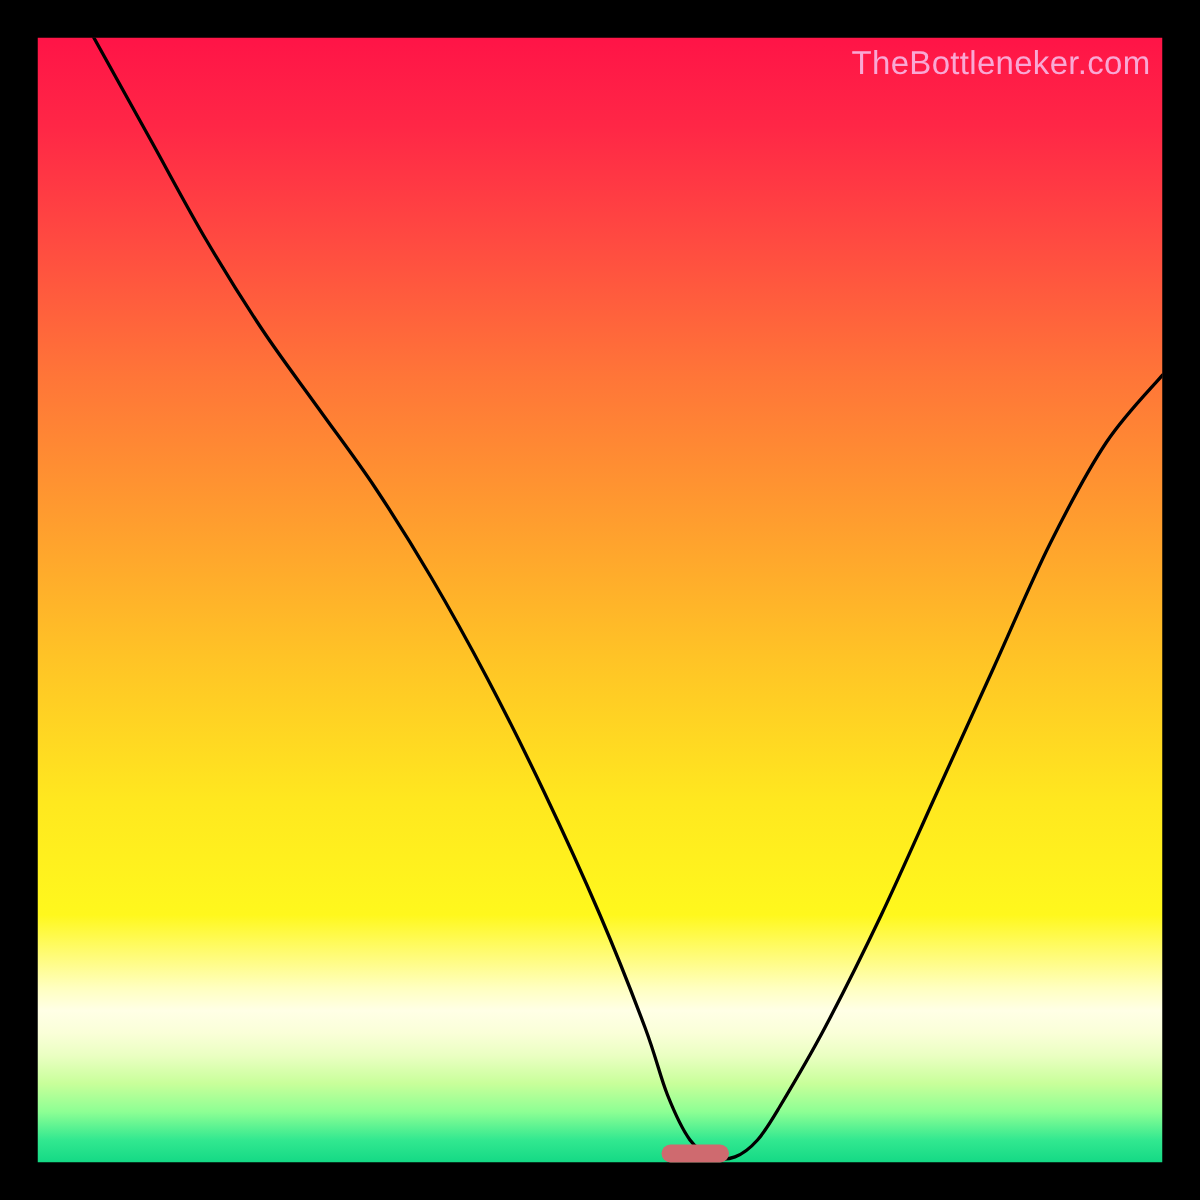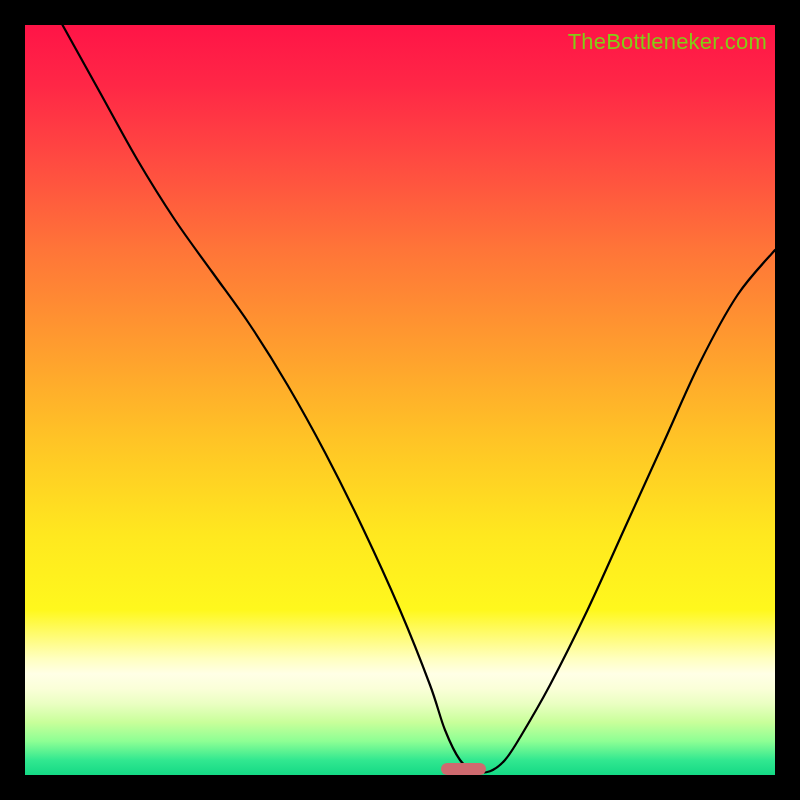--- a/index.html
+++ b/index.html
@@ -30,21 +30,21 @@
     position: absolute;
     left: 0;
     top: 0;
     width: 750px;
     height: 750px;
   }
   .watermark {
     position: absolute;
     top: 4px;
     right: 8px;
-    color: #84cc16;
+    color: #f9a8d4;
     font-size: 22px;
     font-weight: 500;
     letter-spacing: 0.2px;
     font-family: Arial, sans-serif;
   }
   .marker {
     position: absolute;
     height: 12px;
     border-radius: 6px;
     background: #cf6a6f;

